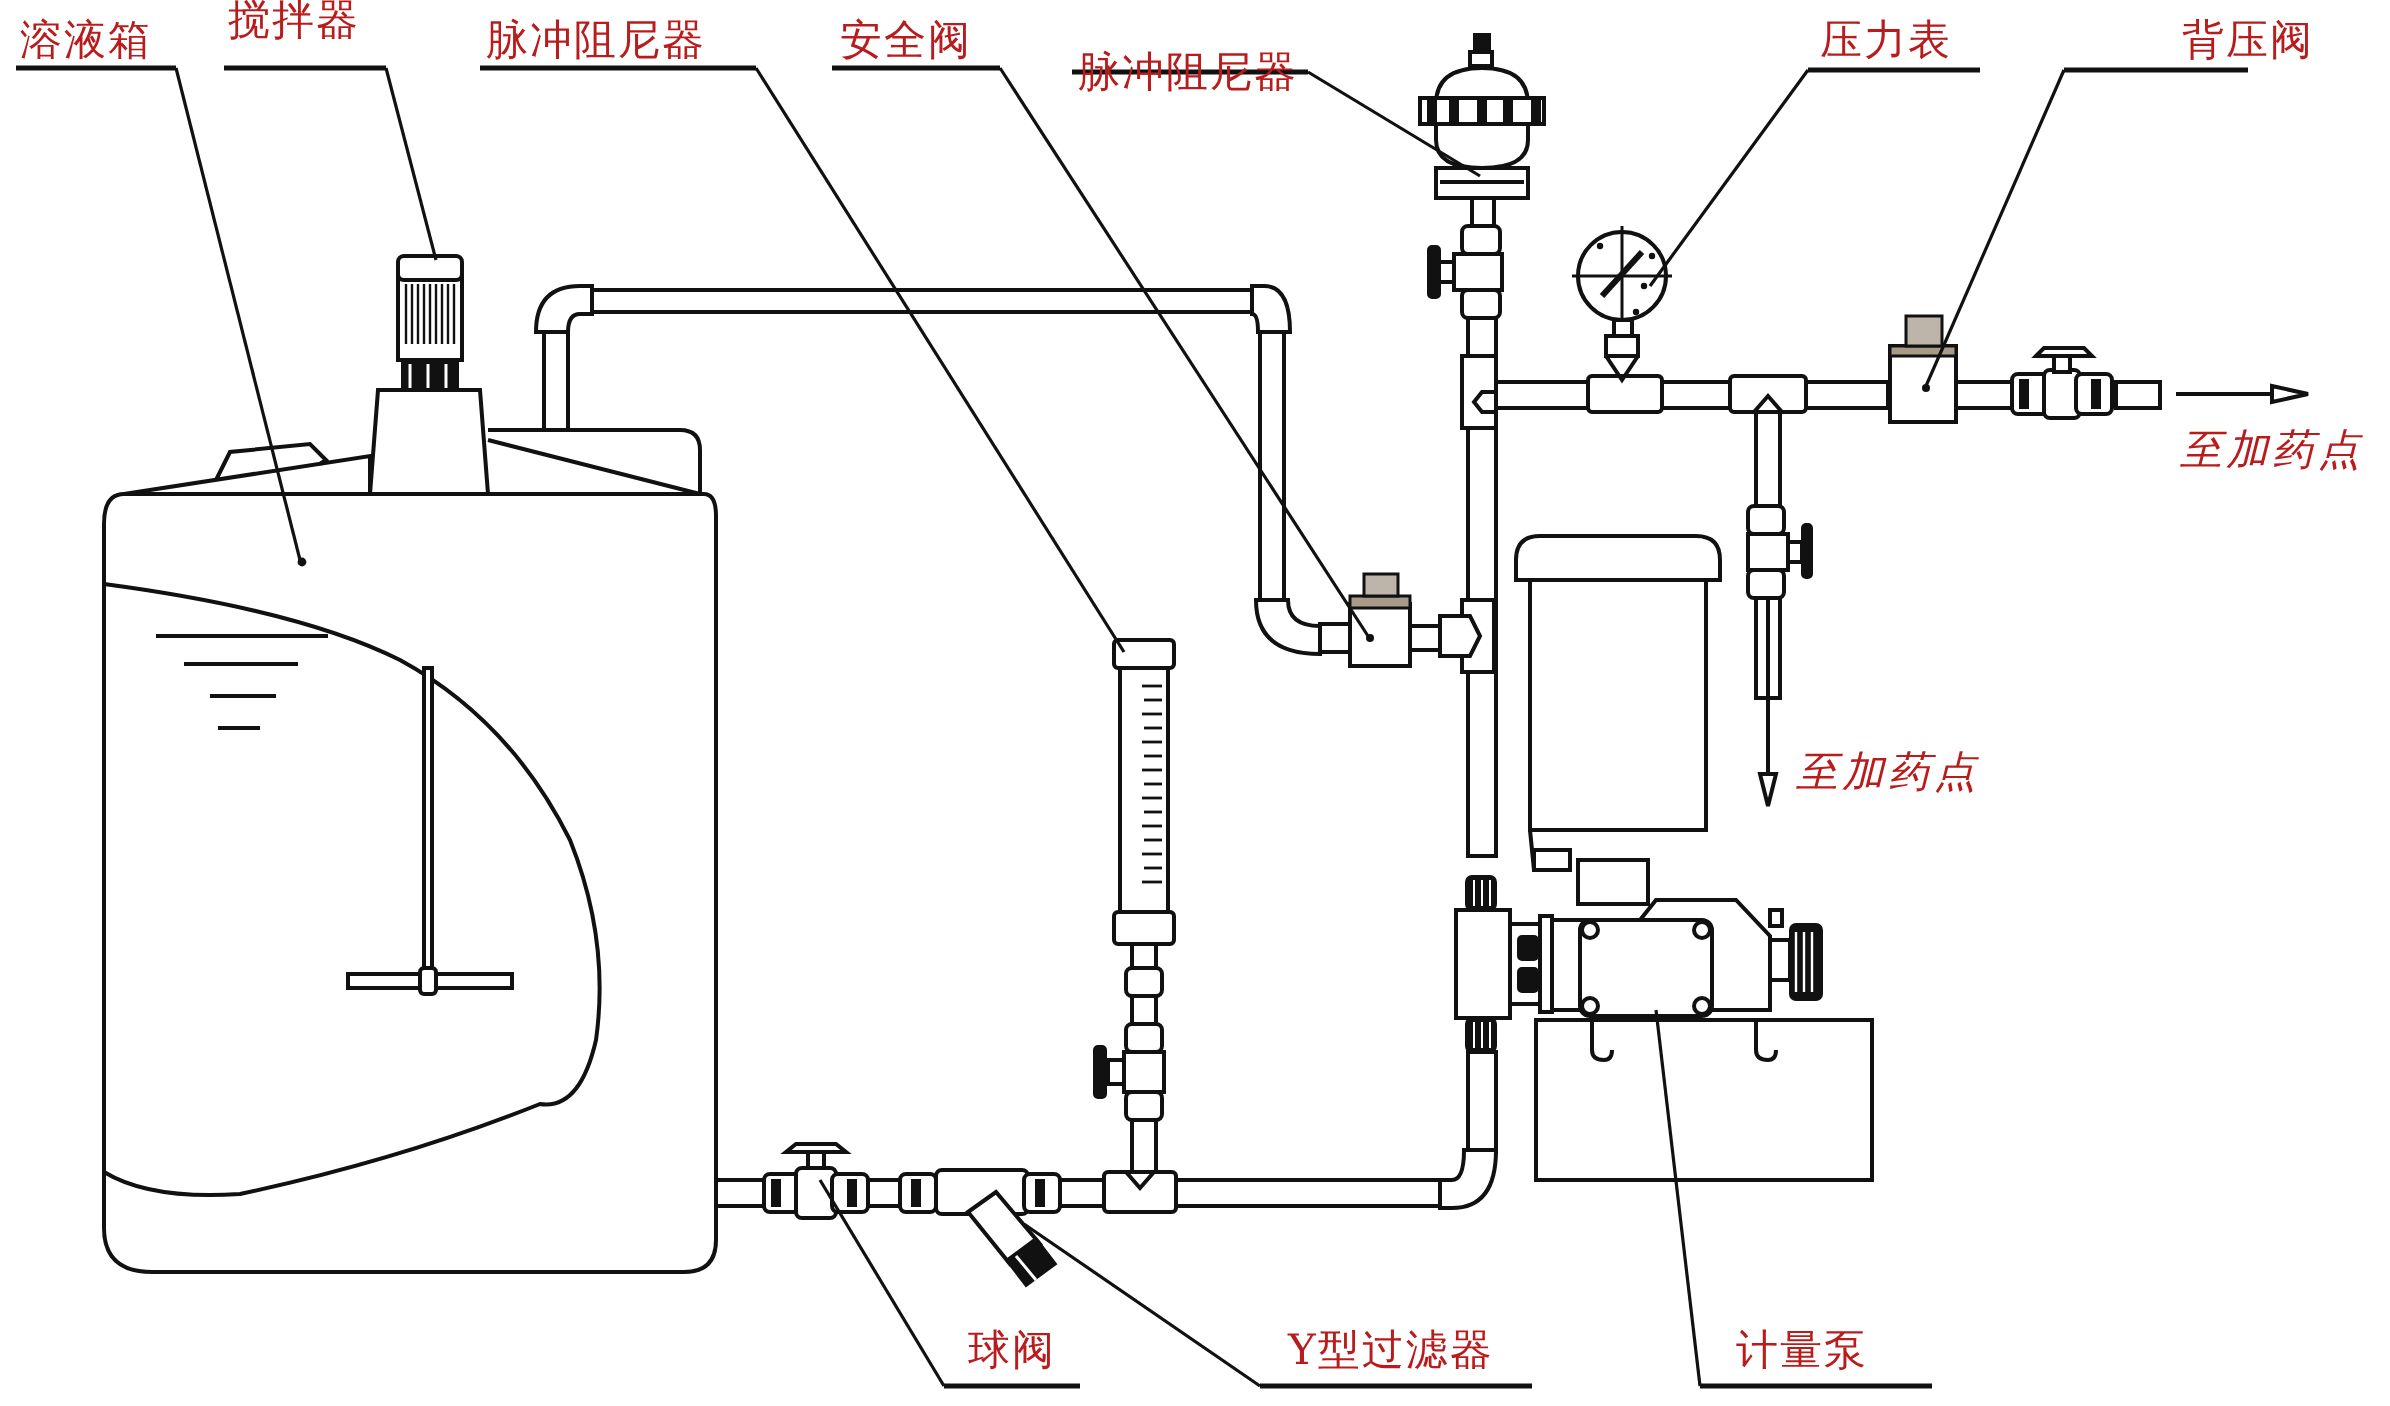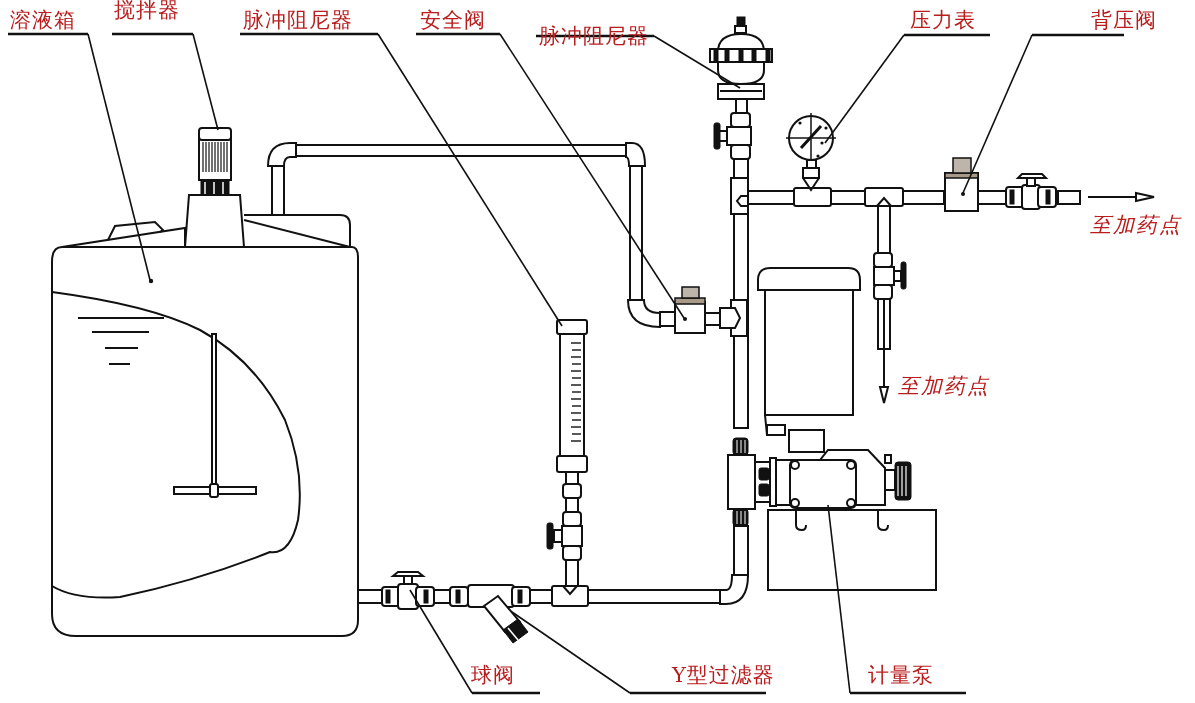--- a/index.html
+++ b/index.html
@@ -329,15 +329,15 @@
 
 <div class="lbl" style="left:10px; top:10px;">溶液箱</div>
 <div class="lbl" style="left:114px; top:0;">搅拌器</div>
 <div class="lbl" style="left:243px; top:10px;">脉冲阻尼器</div>
 <div class="lbl" style="left:420px; top:10px;">安全阀</div>
 <div class="lbl" style="left:539px; top:26px;">脉冲阻尼器</div>
 <div class="lbl" style="left:910px; top:10px;">压力表</div>
 <div class="lbl" style="left:1091px; top:10px;">背压阀</div>
 <div class="lbl lbl-sans" style="left:1090px; top:215px;">至加药点</div>
 <div class="lbl lbl-sans" style="left:898px; top:376px;">至加药点</div>
-<div class="lbl" style="left:471px; top:665px;font-family:Liberation Serif, serif;">球阀</div>
-<div class="lbl" style="left:672px; top:665px;">Y型过滤器</div>
+<div class="lbl" style="left:484px; top:665px;font-family:Liberation Serif, serif;">球阀</div>
+<div class="lbl" style="left:644px; top:665px;">Y型过滤器</div>
 <div class="lbl" style="left:868px; top:665px;">计量泵</div>
 
 </body></html>

